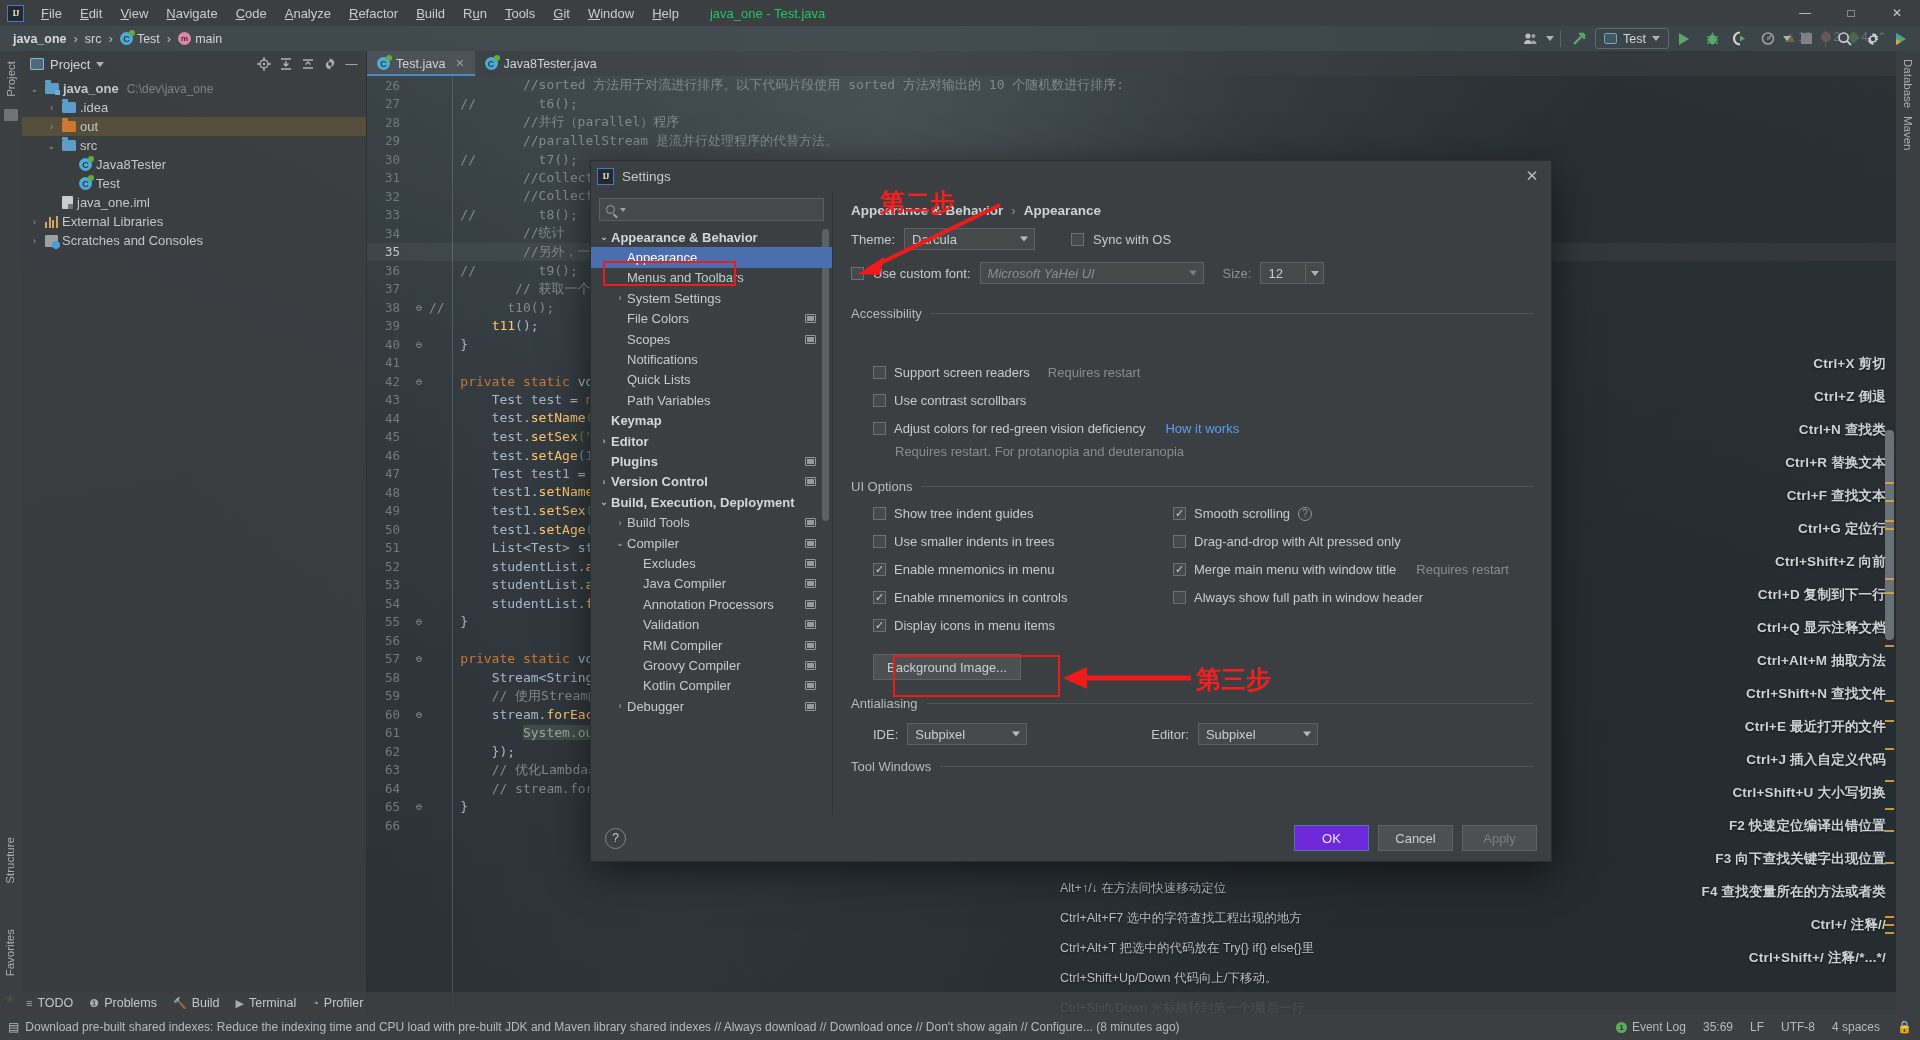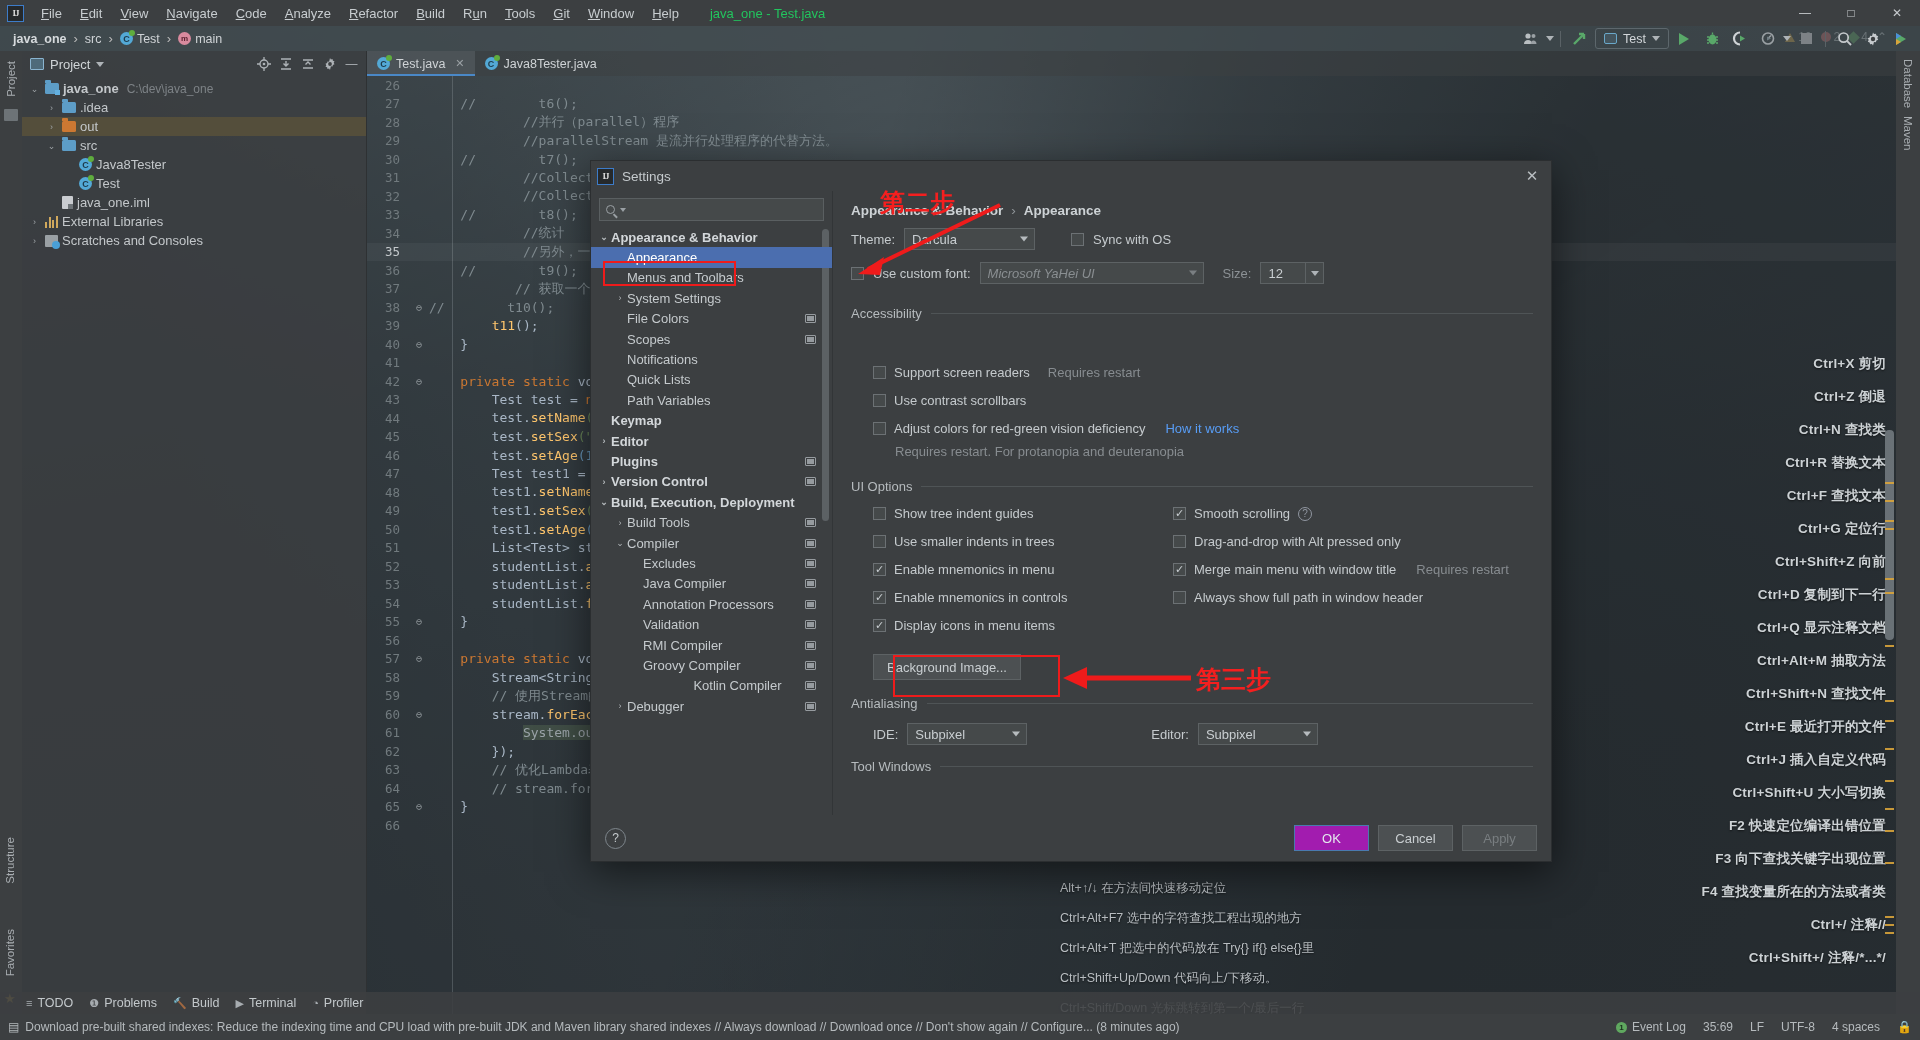--- a/index.html
+++ b/index.html
@@ -233,21 +233,21 @@
     display:inline-flex;align-items:center;justify-content:center; }
 
   
   .dlg-foot{ height:46px; display:flex; align-items:center; padding:0 14px; }
   .help-btn{ width:21px;height:21px;border-radius:50%;border:1px solid #7e868c;color:#c5cacd;font-size:12px;
     display:flex;align-items:center;justify-content:center; }
   .foot-right{ margin-left:auto; display:flex; gap:9px; }
   .dbtn{ height:26px; min-width:75px; padding:0 14px; font-size:13px; border:1px solid #5d6264;
     background:#4c5052; color:#c9ced1; display:flex; align-items:center; justify-content:center;
     font-family:"Liberation Sans",sans-serif; }
-  .dbtn.pri{ background:#a21caf; border-color:#4a7aae; color:#e4e9ee; }
+  .dbtn.pri{ background:#6d28d9; border-color:#4a7aae; color:#e4e9ee; }
   .dbtn.dis{ color:#797e81; }
 
   
   .ann{ position:absolute; z-index:80; pointer-events:none; }
   .ann-box{ border:2.5px solid #ef1b1b; }
   .ann-txt{ color:#f41f1f; font-weight:bold; font-family:"DejaVu Sans",sans-serif; white-space:nowrap; }
   .arrow-svg{ position:absolute; z-index:81; pointer-events:none; }
 </style>
 </head>
 <body>
@@ -510,21 +510,21 @@
           <span>Test.java</span>
           <span class="x">✕</span>
         </div>
         <div class="tab">
           <span class="ic-cls">C</span>
           <span>Java8Tester.java</span>
         </div>
       </div>
     <div class="guide"></div>
     <div class="code-area" id="code-area">
-        <div class="cline"><span class="gut">26</span><span class="fm"></span><span class="ctext"><span class="c-id">            </span></span></div>
+        <div class="cline"><span class="gut">26</span><span class="fm"></span><span class="ctext"><span class="c-id">            </span><span class="c-cm">//sorted 方法用于对流进行排序。以下代码片段使用 sorted 方法对输出的 10 个随机数进行排序:</span></span></div>
         <div class="cline"><span class="gut">27</span><span class="fm"></span><span class="ctext"><span class="c-cm">    //        </span><span class="c-cm">t6();</span></span></div>
         <div class="cline"><span class="gut">28</span><span class="fm"></span><span class="ctext"><span class="c-id">            </span><span class="c-cm">//并行（parallel）程序</span></span></div>
         <div class="cline"><span class="gut">29</span><span class="fm"></span><span class="ctext"><span class="c-id">            </span><span class="c-cm">//parallelStream 是流并行处理程序的代替方法。</span></span></div>
         <div class="cline"><span class="gut">30</span><span class="fm"></span><span class="ctext"><span class="c-cm">    //        </span><span class="c-cm">t7();</span></span></div>
         <div class="cline"><span class="gut">31</span><span class="fm"></span><span class="ctext"><span class="c-id">            </span><span class="c-cm">//Collectors</span></span></div>
         <div class="cline"><span class="gut">32</span><span class="fm"></span><span class="ctext"><span class="c-id">            </span><span class="c-cm">//Collectors 类实现了很多归约操作</span></span></div>
         <div class="cline"><span class="gut">33</span><span class="fm"></span><span class="ctext"><span class="c-cm">    //        </span><span class="c-cm">t8();</span></span></div>
         <div class="cline"><span class="gut">34</span><span class="fm"></span><span class="ctext"><span class="c-id">            </span><span class="c-cm">//统计</span></span></div>
         <div class="cline hl"><span class="gut">35</span><span class="fm"></span><span class="ctext"><span class="c-id">            </span><span class="c-cm">//另外，一些产生统计结果的收集器也非常有用。</span></span></div>
         <div class="cline"><span class="gut">36</span><span class="fm"></span><span class="ctext"><span class="c-cm">    //        </span><span class="c-cm">t9();</span></span></div>
@@ -752,21 +752,21 @@
             <div class="dtrow" style="padding-left: 38px;">
               <span class="dtw"></span>
               <span>RMI Compiler</span>
               <span class="dt-badge"></span>
             </div>
             <div class="dtrow" style="padding-left: 38px;">
               <span class="dtw"></span>
               <span>Groovy Compiler</span>
               <span class="dt-badge"></span>
             </div>
-            <div class="dtrow" style="padding-left: 38px; justify-content: center;">
+            <div class="dtrow" style="padding-left: 38px;">
               <span class="dtw"></span>
               <span>Kotlin Compiler</span>
               <span class="dt-badge"></span>
             </div>
             <div class="dtrow" style="padding-left: 22px;">
               <span class="dtw">›</span>
               <span>Debugger</span>
               <span class="dt-badge"></span>
             </div>
           </div>

